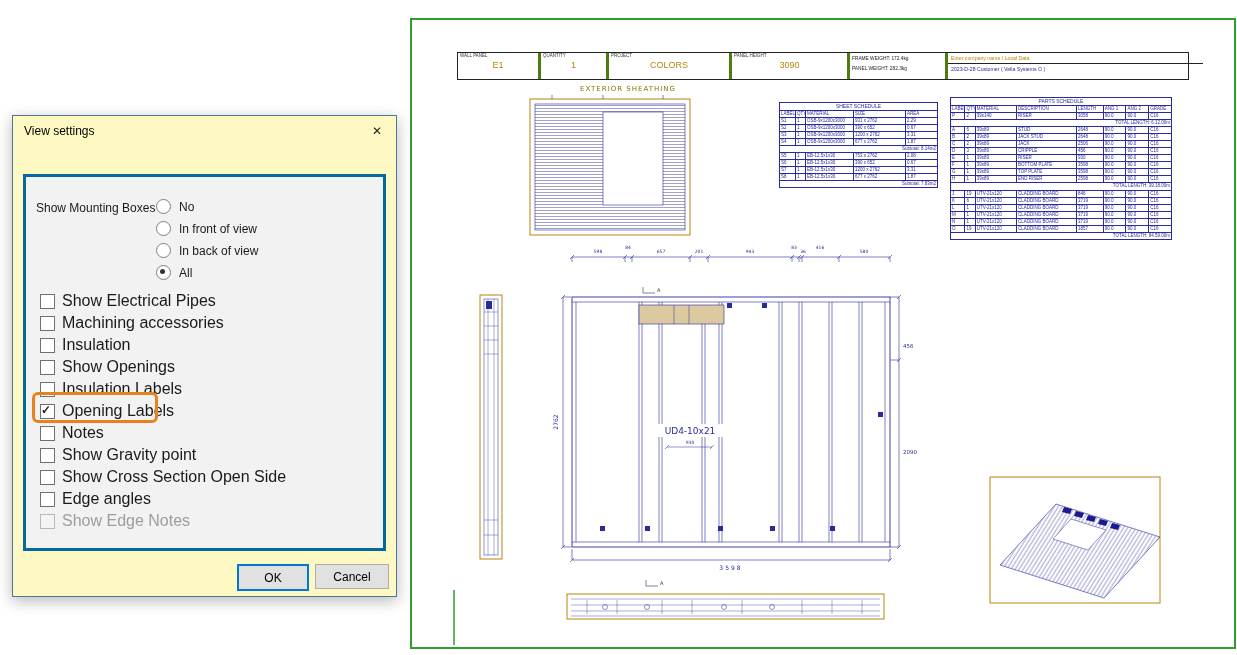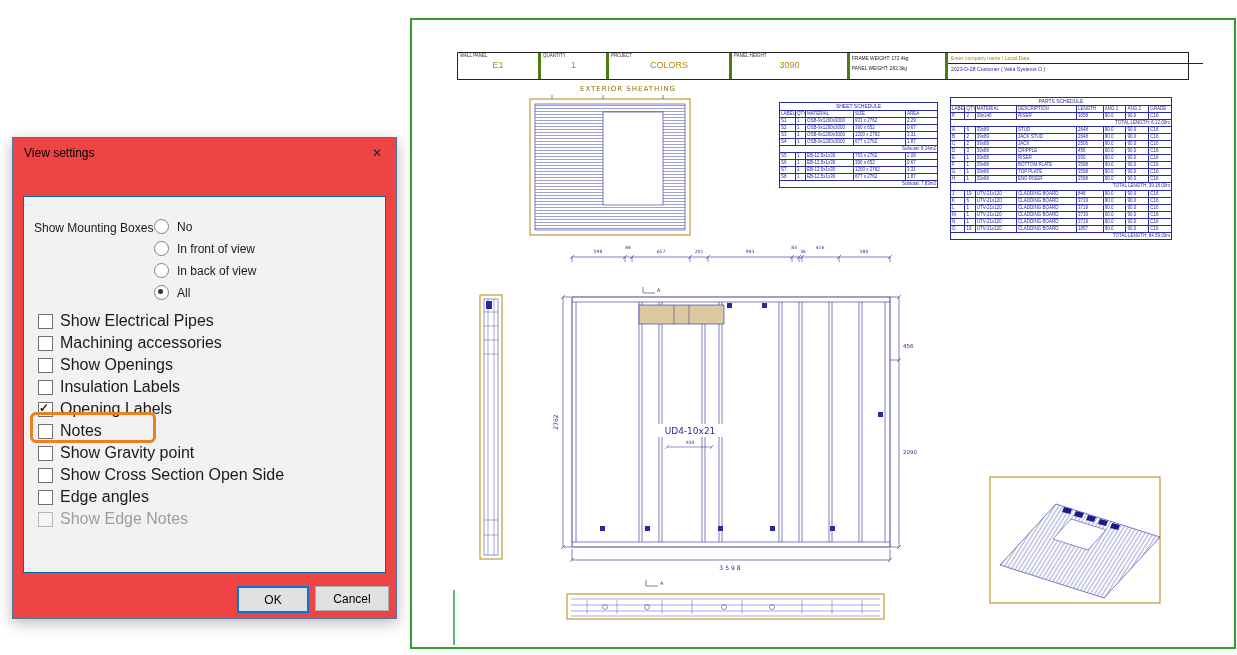--- a/index.html
+++ b/index.html
@@ -1,31 +1,31 @@
 <!DOCTYPE html>
 <html><head>
 <meta charset="utf-8">
 <style>
   html,body{margin:0;padding:0;}
   body{width:1237px;height:655px;background:#ffffff;position:relative;overflow:hidden;
        font-family:"Liberation Sans",sans-serif;}
 
   
   .dialog{position:absolute;left:12px;top:115px;width:383px;height:480px;
-          background:#ef4444;border:1px solid #50749c;box-shadow:0 4px 14px rgba(0,0,0,.28);margin-top:22px;}
+          background:#fef9c3;border:1px solid #50749c;box-shadow:0 4px 14px rgba(0,0,0,.28);}
   .titlebar{position:absolute;left:0;top:0;right:0;height:30px;display:flex;align-items:center;
             padding-left:11px;font-size:12px;color:#000;}
   .close-btn{position:absolute;top:1px;right:1px;width:36px;height:28px;display:flex;
              align-items:center;justify-content:center;font-size:12px;color:#222;cursor:pointer;}
   .tabs{position:absolute;left:10px;top:37px;display:flex;z-index:2;}
   .tab{font-size:12px;color:#222;background:#f0f0f0;border:1px solid #b9b9b9;border-bottom:none;
        padding:3px 9px 4px 9px;margin-right:2px;height:14px;}
   .tab.active{background:#f4f4f4;padding-top:5px;margin-top:-2px;position:relative;z-index:3;}
   .tab-panel{position:absolute;left:10px;right:10px;top:58px;bottom:45px;
-             border:1px solid #0369a1;background:#f2f2f2;z-index:1;}
+             border:3px solid #0369a1;background:#f2f2f2;z-index:1;}
   .mounting-label{position:absolute;left:10px;top:24px;font-size:12px;color:#1a1a1a;}
   .radio-row{position:absolute;left:130px;display:flex;align-items:center;gap:8px;font-size:12px;color:#1a1a1a;}
   .radio{width:13px;height:13px;border:1px solid #808080;border-radius:50%;background:#fff;position:relative;flex:none;}
   .radio.sel::after{content:"";position:absolute;left:3px;top:3px;width:5px;height:5px;border-radius:50%;background:#333;}
   .cb-list{position:absolute;left:14px;top:113px;}
   .cb-row{height:22px;display:flex;align-items:center;gap:7px;font-size:16px;color:#1a1a1a;}
   .checkbox{width:13px;height:13px;border:1px solid #707070;background:#fff;position:relative;flex:none;}
   .checkbox.checked::after{content:"✓";position:absolute;left:0px;top:-2px;font-size:12px;font-weight:bold;color:#222;}
   .cb-row.disabled{color:#9d9d9d;}
   .cb-row.disabled .checkbox{border-color:#b8b8b8;background:#f4f4f4;}
@@ -97,20 +97,24 @@
       <div class="cb-row">
         <span class="checkbox"></span>
         <span>Show Electrical Pipes</span>
       </div>
       <div class="cb-row">
         <span class="checkbox"></span>
         <span>Machining accessories</span>
       </div>
       <div class="cb-row">
         <span class="checkbox"></span>
+        <span>Insulation</span>
+      </div>
+      <div class="cb-row">
+        <span class="checkbox"></span>
         <span>Show Openings</span>
       </div>
       <div class="cb-row">
         <span class="checkbox"></span>
         <span>Insulation Labels</span>
       </div>
       <div class="cb-row">
         <span class="checkbox checked"></span>
         <span>Opening Labels</span>
       </div>

